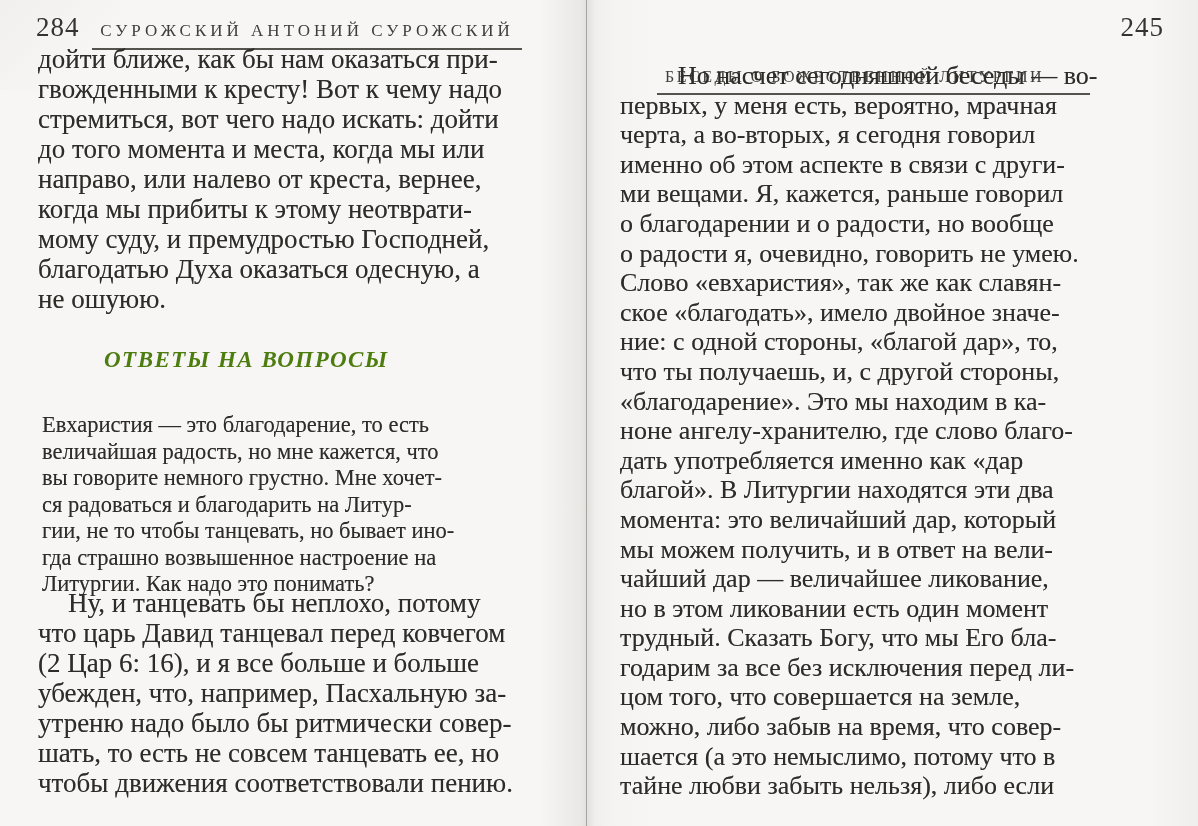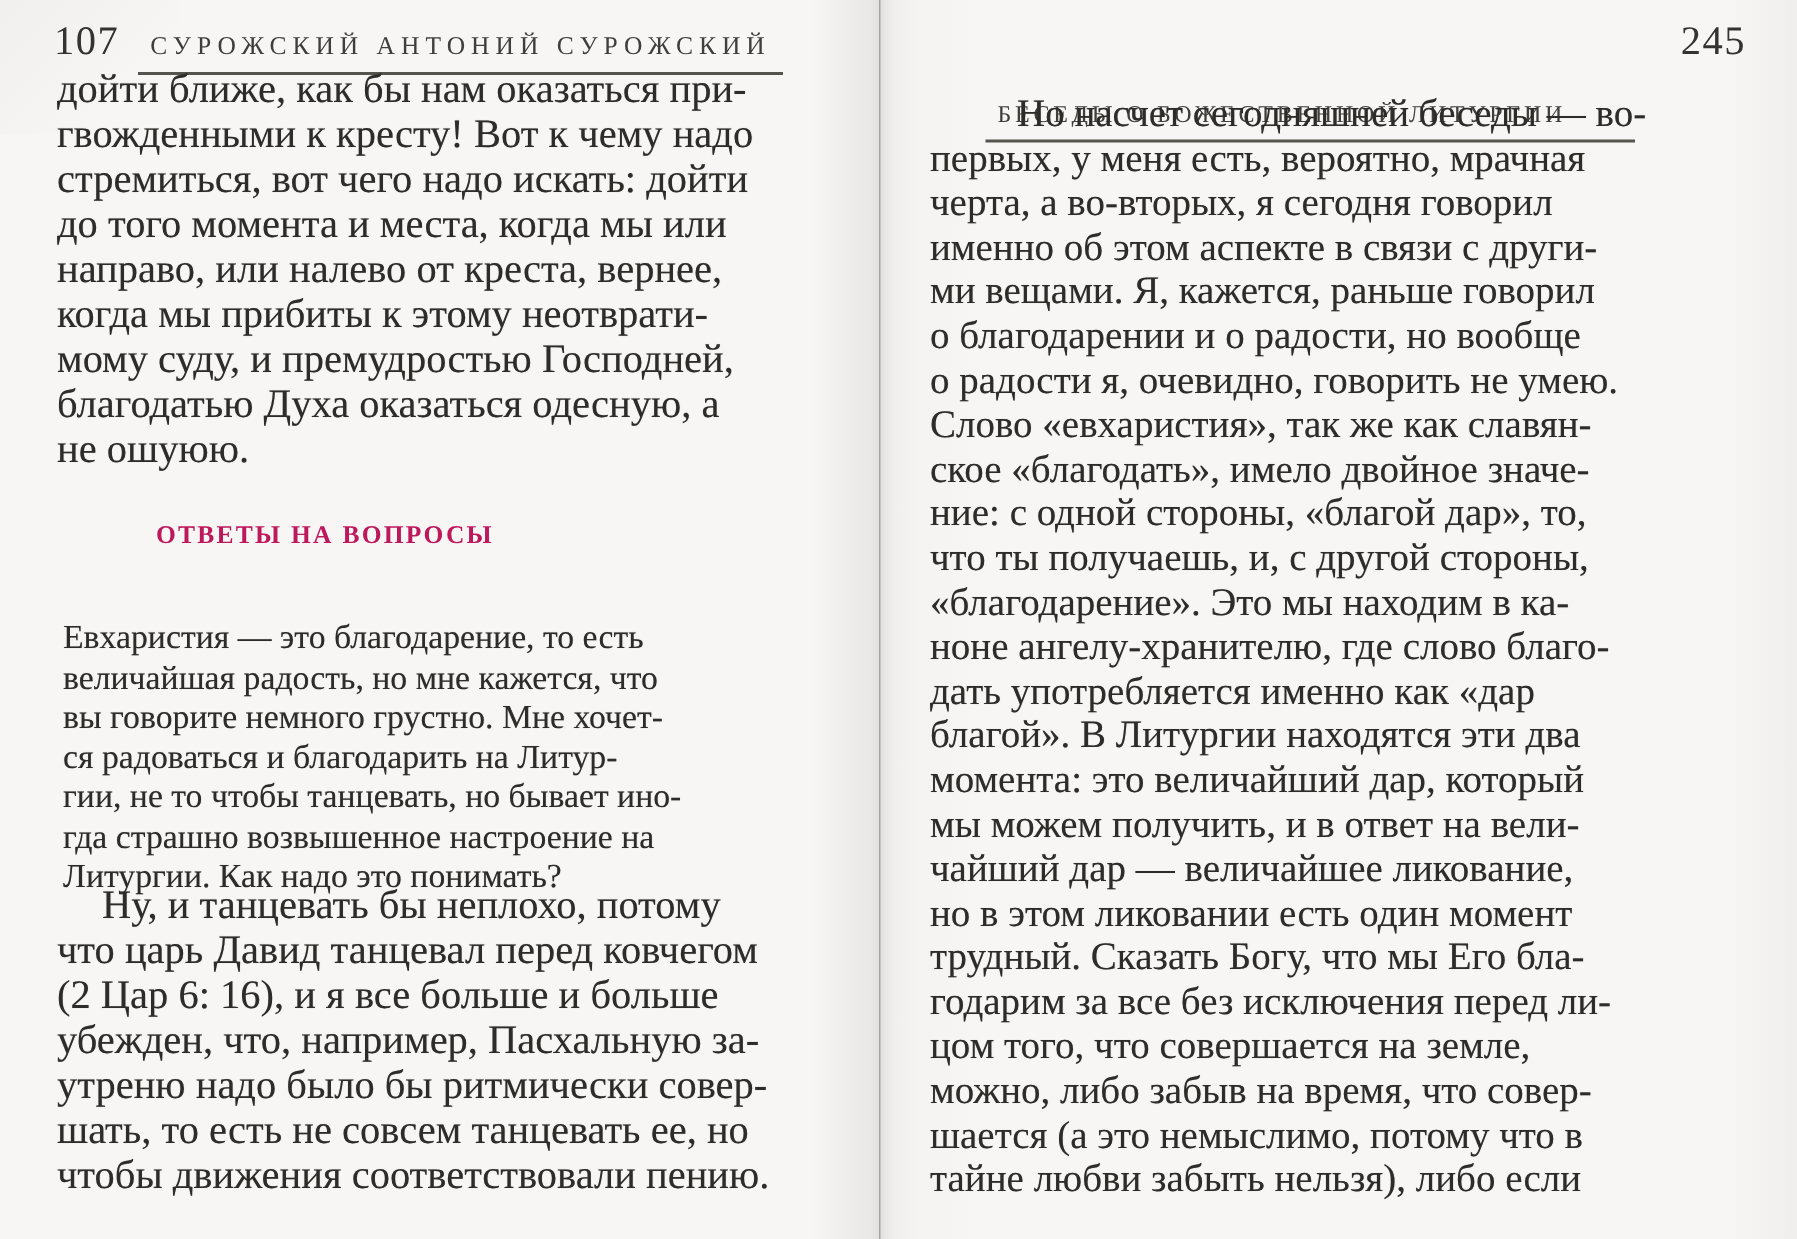--- a/index.html
+++ b/index.html
@@ -75,25 +75,26 @@
     text-shadow: 0 0 0.5px rgba(56,54,50,0.45);
   }
   .para1 {
     left: 38px; top: 44px; width: 526px;
     font-size: 27px; line-height: 30px;
   }
   .section-heading {
     position: absolute;
     left: 104px; top: 347px;
     margin: 0;
-    font-size: 17px;
+    font-size: 23px;
     font-weight: bold;
     letter-spacing: 1.5px;
-    color: #be185d;
+    color: #4d7c0f;
     white-space: nowrap;
+    font-style: italic;
   }
   .question {
     left: 42px; top: 412px; width: 458px;
     font-size: 22.5px; line-height: 26.5px;
   }
   .para2 {
     left: 38px; top: 588px; width: 526px;
     font-size: 27px; line-height: 30px;
     text-indent: 30px;
   }
@@ -107,21 +108,21 @@
 <body>
 
 <div class="scan">
 
   <div class="gutter"></div>
   <div class="seam"></div>
   <div class="edge-shade-right"></div>
   <div class="corner-shade-tl"></div>
 
   <section>
-    <div class="folio folio-left">107</div>
+    <div class="folio folio-left">284</div>
     <div class="running-head rh-left">СУРОЖСКИЙ АНТОНИЙ СУРОЖСКИЙ</div>
 
     <div class="textblock para1">дойти ближе, как бы нам оказаться при-
 гвожденными к кресту! Вот к чему надо
 стремиться, вот чего надо искать: дойти
 до того момента и места, когда мы или
 направо, или налево от креста, вернее,
 когда мы прибиты к этому неотврати-
 мому суду, и премудростью Господней,
 благодатью Духа оказаться одесную, а

